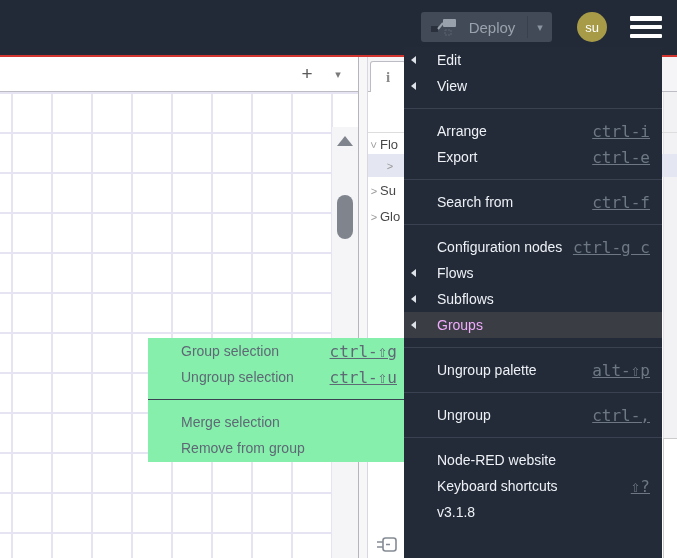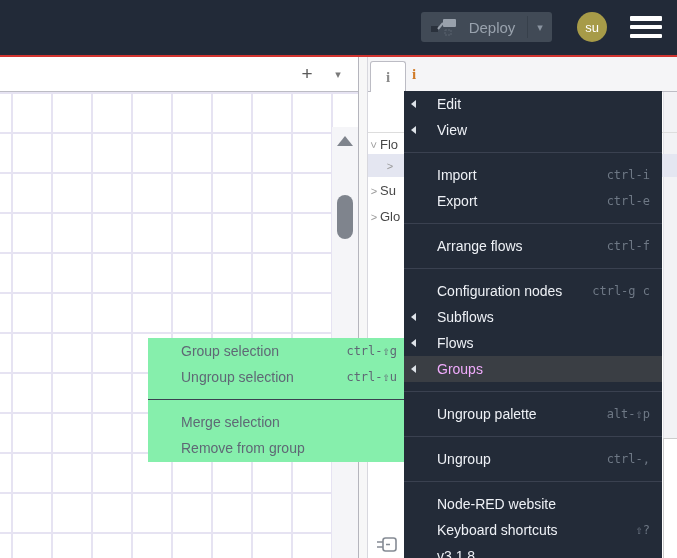--- a/index.html
+++ b/index.html
@@ -66,28 +66,28 @@
   .chev { color:#999; font-size:11px; width:12px; text-align:center; flex:none; }
   .chev.down { transform:rotate(90deg); }
   .side-strip { position:absolute; right:0; top:35px; width:14px; height:346px;
                 background:#f2f2f5; border-left:1px solid #e2e2e8; }
   .side-strip-lower { position:absolute; right:0; top:381px; width:14px; bottom:0;
                       background:#fff; border-left:1px solid #ccc; border-top:1px solid #ccc; }
   .side-footer-icon { position:absolute; left:8px; bottom:4px; cursor:pointer; }
 
   
   .menu-panel { position:absolute; left:404px; top:47px; width:258px; bottom:0;
-                background:#232b38; z-index:50;margin-top:44px; }
+                background:#232b38; z-index:50; }
   .submenu-panel { position:absolute; left:148px; top:338px; width:259px; height:124px;
                    background:#86efac; z-index:49; }
   .menu-item { position:relative; height:26px; display:flex; align-items:center;
                padding:0 12px 0 33px; cursor:pointer; }
   .menu-item .label { flex:1; color:#eef1f6; font-size:14px; white-space:nowrap; }
-  .menu-item .shortcut { font-family:"DejaVu Sans Mono", monospace; font-size:12px;
-                         color:#6e7885; white-space:nowrap; }
+  .menu-item .shortcut { font-family:"DejaVu Sans Mono", monospace; font-size:16px;
+                         color:#6e7885; white-space:nowrap;text-decoration:underline; }
   .menu-item.active { background:#3a3e44; }
   .menu-item.active .label { color:#f0abfc; }
   .menu-item.disabled .label, .menu-item.disabled .shortcut { color:#5f6875; }
   .tri { position:absolute; left:7px; top:50%; margin-top:-4px; width:0; height:0;
          border-top:4px solid transparent; border-bottom:4px solid transparent;
          border-right:5px solid #dde2e8; }
   .menu-sep { margin:9px 0; border-top:1px solid #3a4150; }
   .submenu-panel .menu-item { padding-right:10px; }
 </style>
 </head>
@@ -184,44 +184,44 @@
   <div class="menu-item">
     <span class="tri"></span>
     <span class="label">Edit</span>
   </div>
   <div class="menu-item">
     <span class="tri"></span>
     <span class="label">View</span>
   </div>
   <div class="menu-sep"></div>
   <div class="menu-item">
-    <span class="label">Import</span>
+    <span class="label">Arrange</span>
     <span class="shortcut">ctrl-i</span>
   </div>
   <div class="menu-item">
     <span class="label">Export</span>
     <span class="shortcut">ctrl-e</span>
   </div>
   <div class="menu-sep"></div>
   <div class="menu-item">
-    <span class="label">Arrange flows</span>
+    <span class="label">Search from</span>
     <span class="shortcut">ctrl-f</span>
   </div>
   <div class="menu-sep"></div>
   <div class="menu-item">
     <span class="label">Configuration nodes</span>
     <span class="shortcut">ctrl-g c</span>
   </div>
   <div class="menu-item">
     <span class="tri"></span>
+    <span class="label">Flows</span>
+  </div>
+  <div class="menu-item">
+    <span class="tri"></span>
     <span class="label">Subflows</span>
-  </div>
-  <div class="menu-item">
-    <span class="tri"></span>
-    <span class="label">Flows</span>
   </div>
   <div class="menu-item active">
     <span class="tri"></span>
     <span class="label">Groups</span>
   </div>
   <div class="menu-sep"></div>
   <div class="menu-item">
     <span class="label">Ungroup palette</span>
     <span class="shortcut">alt-⇧p</span>
   </div>

